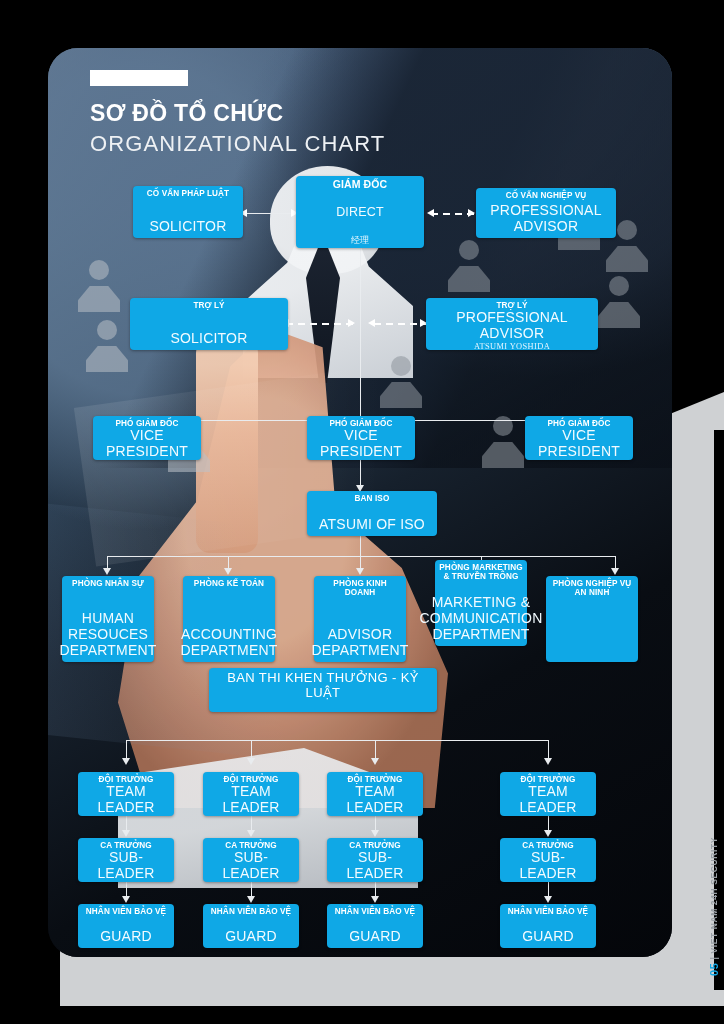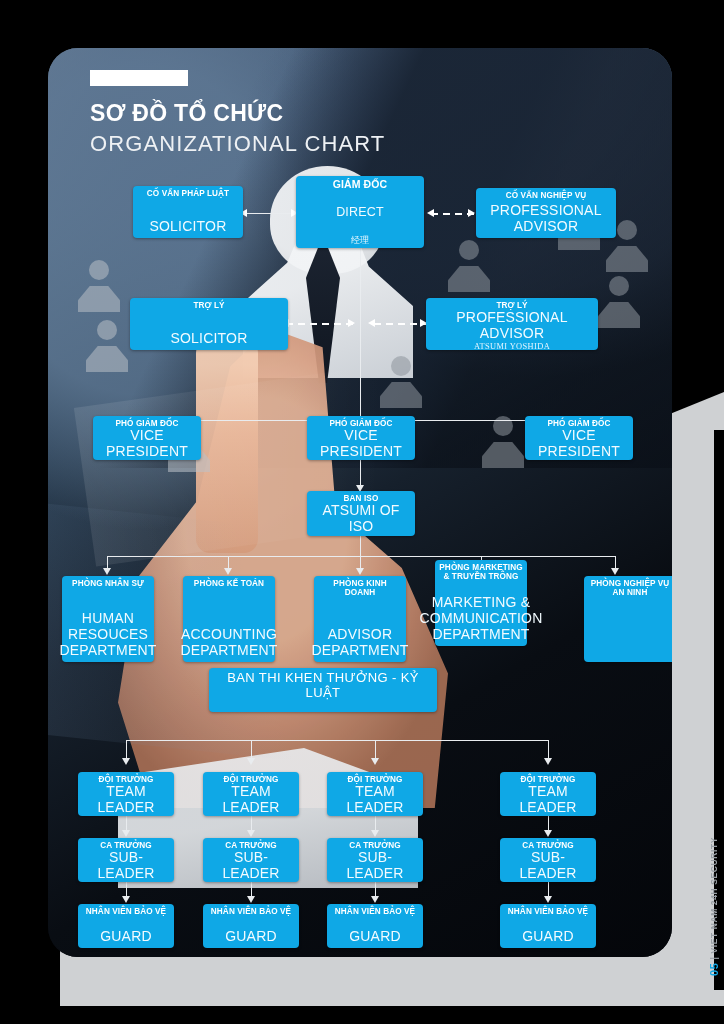--- a/index.html
+++ b/index.html
@@ -381,42 +381,42 @@
     </div>
     <div class="node" style="left:259px;top:368px;width:108px;height:44px">
       <span class="vi">PHÓ GIÁM ĐỐC</span>
       <span class="en">VICE PRESIDENT</span>
     </div>
     <div class="node" style="left:477px;top:368px;width:108px;height:44px">
       <span class="vi">PHÓ GIÁM ĐỐC</span>
       <span class="en">VICE PRESIDENT</span>
     </div>
 
-    <div class="node" style="left:259px;top:443px;width:108px;height:45px">
+    <div class="node" style="left:259px;top:443px;width:130px;height:45px">
       <span class="vi">BAN ISO</span>
       <span class="en">ATSUMI OF ISO</span>
     </div>
 
     <div class="node" style="left:14px;top:528px;width:92px;height:86px">
       <span class="vi">PHÒNG NHÂN SỰ</span>
       <span class="en">HUMAN RESOUCES DEPARTMENT</span>
     </div>
     <div class="node" style="left:135px;top:528px;width:92px;height:86px">
       <span class="vi">PHÒNG KẾ TOÁN</span>
       <span class="en">ACCOUNTING DEPARTMENT</span>
     </div>
     <div class="node" style="left:266px;top:528px;width:92px;height:86px">
       <span class="vi">PHÒNG KINH DOANH</span>
       <span class="en">ADVISOR DEPARTMENT</span>
     </div>
     <div class="node" style="left:387px;top:512px;width:92px;height:86px">
       <span class="vi">PHÒNG MARKETING &amp; TRUYỀN TRÔNG</span>
       <span class="en">MARKETING &amp; COMMUNICATION DEPARTMENT</span>
     </div>
-    <div class="node" style="left:536px;top:528px;width:92px;height:86px">
+    <div class="node" style="left:498px;top:528px;width:92px;height:86px">
       <span class="vi">PHÒNG NGHIỆP VỤ AN NINH</span>
     </div>
 
     <div class="node wide" style="left:161px;top:620px;width:228px;height:44px">
       <span class="vi">BAN THI KHEN THƯỞNG - KỶ LUẬT</span>
     </div>
 
     <div class="node" style="left:30px;top:724px;width:96px;height:44px">
       <span class="vi">ĐỘI TRƯỞNG</span>
       <span class="en">TEAM LEADER</span>

